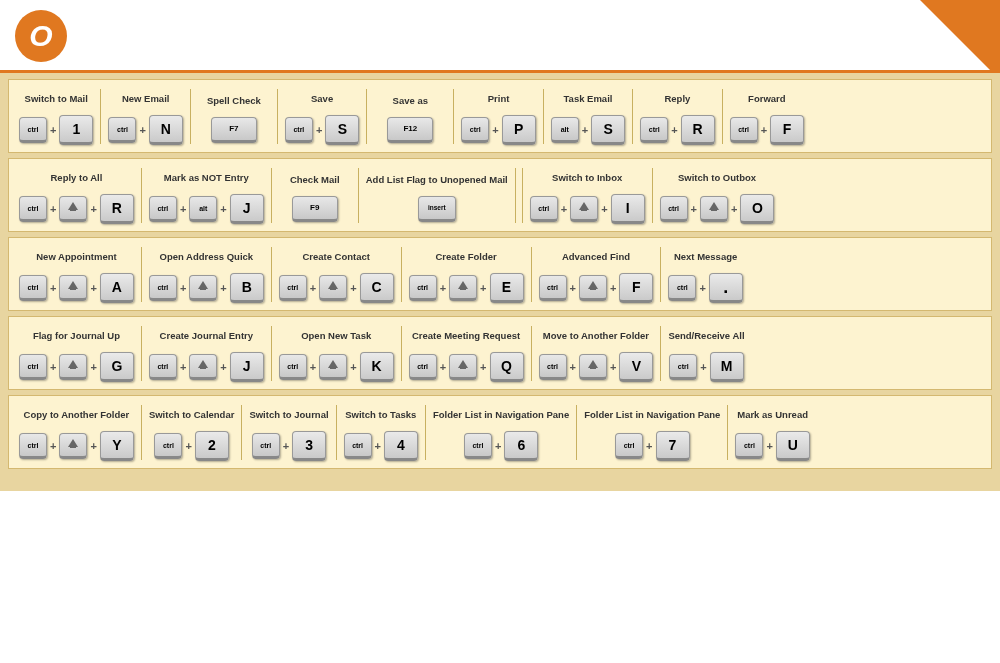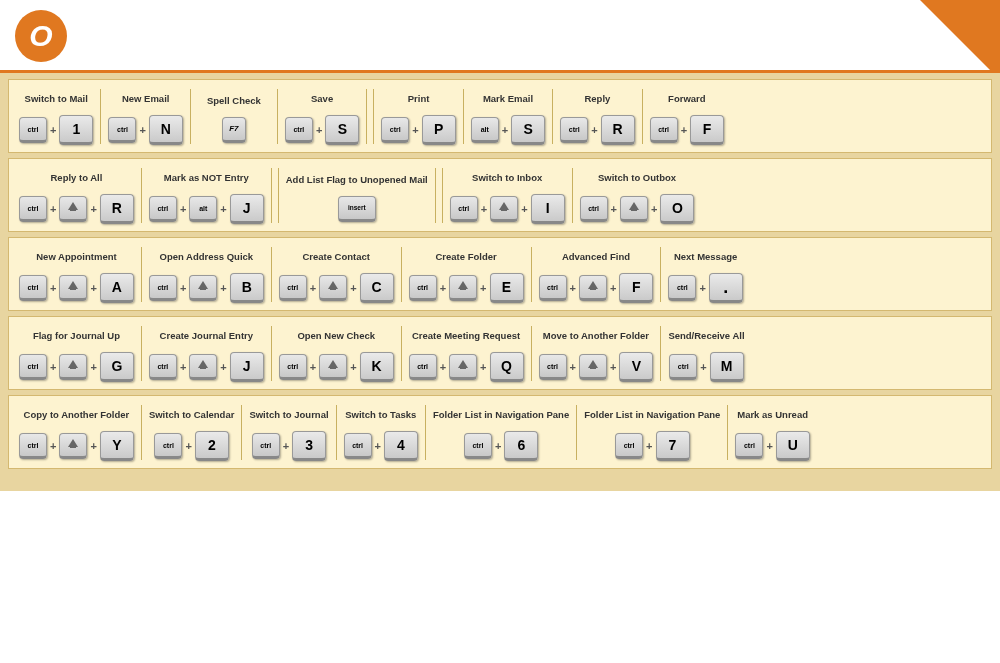--- a/index.html
+++ b/index.html
@@ -119,21 +119,21 @@
       width: 34px;
       height: 30px;
       font-size: 14px;
       background: linear-gradient(180deg, #eaeaea 0%, #cacaca 100%);
       border: 1px solid #999;
       border-bottom: 3px solid #888;
       box-shadow: 1px 1px 2px rgba(0,0,0,0.3);
     }
     .key-ctrl { font-size: 7px; width: 28px; }
     .key-alt { font-size: 7px; width: 28px; }
-    .key-fn { font-size: 8px; width: 24px; font-style: italic; }
+    .key-fn { font-size: 8px; width: 46px; }
     .key-insert { font-size: 6px; width: 36px; }
     .shift-key {
       display: inline-flex;
       align-items: center;
       justify-content: center;
       width: 28px;
       height: 26px;
       font-size: 9px;
       background: linear-gradient(180deg, #e8e8e8 0%, #c8c8c8 100%);
       border: 1px solid #999;
@@ -230,32 +230,38 @@
       <div class="sep"></div>
       <div class="shortcut-item">
         <div class="shortcut-label">Save</div>
         <div class="keys-row">
           <span class="key key-sm key-ctrl">ctrl</span>
           <span class="plus">+</span>
           <span class="key key-md">S</span>
         </div>
       </div>
       <div class="sep"></div>
+      <div class="shortcut-item">
+        <div class="shortcut-label">Save as</div>
+        <div class="keys-row">
+          <span class="key key-sm key-fn">F12</span>
+        </div>
+      </div>
       <div class="sep"></div>
       <div class="shortcut-item">
         <div class="shortcut-label">Print</div>
         <div class="keys-row">
           <span class="key key-sm key-ctrl">ctrl</span>
           <span class="plus">+</span>
           <span class="key key-md">P</span>
         </div>
       </div>
       <div class="sep"></div>
       <div class="shortcut-item">
-        <div class="shortcut-label">Mark Email</div>
+        <div class="shortcut-label">Task Email</div>
         <div class="keys-row">
           <span class="key key-sm key-alt">alt</span>
           <span class="plus">+</span>
           <span class="key key-md">S</span>
         </div>
       </div>
       <div class="sep"></div>
       <div class="shortcut-item">
         <div class="shortcut-label">Reply</div>
         <div class="keys-row">
@@ -293,20 +299,26 @@
         <div class="shortcut-label">Mark as NOT Entry</div>
         <div class="keys-row">
           <span class="key key-sm key-ctrl">ctrl</span>
           <span class="plus">+</span>
           <span class="key key-sm key-alt">alt</span>
           <span class="plus">+</span>
           <span class="key key-md">J</span>
         </div>
       </div>
       <div class="sep"></div>
+      <div class="shortcut-item">
+        <div class="shortcut-label">Check Mail</div>
+        <div class="keys-row">
+          <span class="key key-sm key-fn">F9</span>
+        </div>
+      </div>
       <div class="sep"></div>
       <div class="shortcut-item">
         <div class="shortcut-label">Add List Flag to Unopened Mail</div>
         <div class="keys-row">
           <span class="key key-sm key-insert" style="font-size: 6.5px; width: 38px;">insert</span>
         </div>
       </div>
       <div class="sep"></div>
       <div class="sep"></div>
       <div class="shortcut-item">
@@ -433,21 +445,21 @@
           <span class="plus">+</span>
           <span class="shift-key">
             <span class="shift-arrow"></span>
           </span>
           <span class="plus">+</span>
           <span class="key key-md">J</span>
         </div>
       </div>
       <div class="sep"></div>
       <div class="shortcut-item">
-        <div class="shortcut-label">Open New Check</div>
+        <div class="shortcut-label">Open New Task</div>
         <div class="keys-row">
           <span class="key key-sm key-ctrl">ctrl</span>
           <span class="plus">+</span>
           <span class="shift-key">
             <span class="shift-arrow"></span>
           </span>
           <span class="plus">+</span>
           <span class="key key-md">K</span>
         </div>
       </div>

